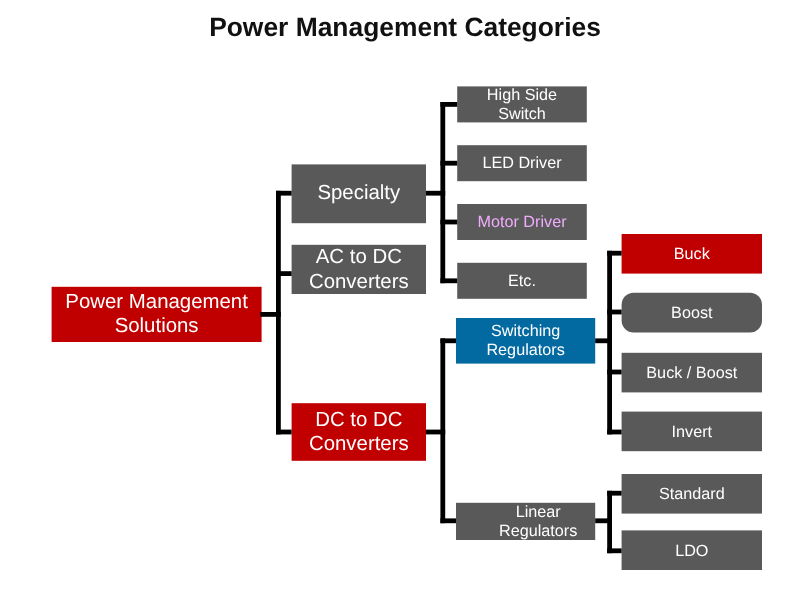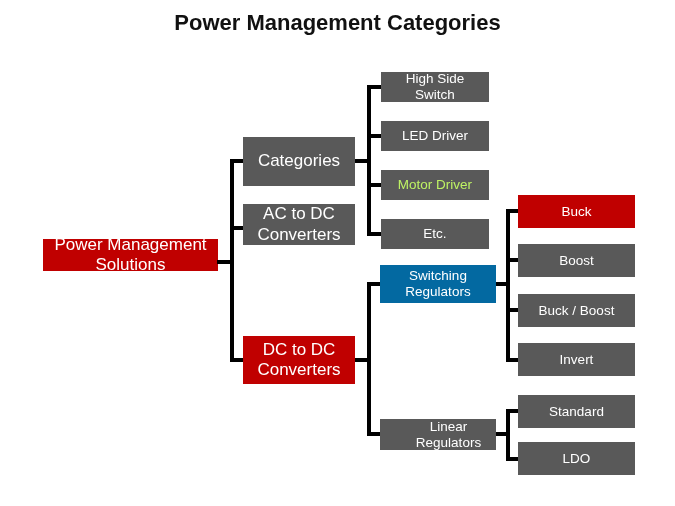--- a/index.html
+++ b/index.html
@@ -28,21 +28,21 @@
     text-align:center;
     color:#ffffff;
     line-height:1.18;
     box-sizing:border-box;
     padding:1px 3px;
   }
   .f17{font-size:17px;}
   .f13{font-size:13.5px;}
   .line{position:absolute;background:#000000;}
   
-  #n-root       {left:43px;  top:239px; width:175px; height:32px;}
+  #n-root       {left:43px;  top:239px; width:175px; height:46px;}
   #n-specialty  {left:243px; top:137px; width:112px; height:49px;}
   #n-acdc       {left:243px; top:204px; width:112px; height:41px;}
   #n-dcdc       {left:243px; top:336px; width:112px; height:48px;}
   #n-hss        {left:381px; top:72px;  width:108px; height:30px;}
   #n-led        {left:381px; top:121px; width:108px; height:30px;text-align:right;}
   #n-motor      {left:381px; top:170px; width:108px; height:30px;}
   #n-etc        {left:381px; top:219px; width:108px; height:30px;}
   #n-swreg      {left:380px; top:265px; width:116px; height:38px;}
   #n-linreg     {left:380px; top:419px; width:116px; height:31px;}
   #n-buck       {left:518px; top:195px; width:117px; height:33px;}
@@ -56,53 +56,53 @@
 <body>
 
 <div class="canvas" style="background: rgb(255, 255, 255);">
   <h1 class="title" style="color: rgb(17, 17, 17);">Power Management Categories</h1>
 
   <div class="node f17" id="n-root" style="background: rgb(192, 0, 0); color: rgb(255, 255, 255);">
     <span>Power Management Solutions</span>
   </div>
 
   <div class="node f17" id="n-specialty" style="background: rgb(89, 89, 89); color: rgb(255, 255, 255);">
-    <span>Categories</span>
+    <span>Specialty</span>
   </div>
   <div class="node f17" id="n-acdc" style="background: rgb(89, 89, 89); color: rgb(255, 255, 255);">
     <span>AC to DC Converters</span>
   </div>
   <div class="node f13" id="n-hss" style="background: rgb(89, 89, 89); color: rgb(255, 255, 255);">
     <span>High Side Switch</span>
   </div>
 
   <div class="node f17" id="n-dcdc" style="background: rgb(192, 0, 0); color: rgb(255, 255, 255);">
     <span>DC to DC Converters</span>
   </div>
   <div class="node f13" id="n-led" style="background: rgb(89, 89, 89); color: rgb(255, 255, 255);">
     <span>LED Driver</span>
   </div>
-  <div class="node f13" id="n-motor" style="background: rgb(89, 89, 89); color: #bef264;">
+  <div class="node f13" id="n-motor" style="background: rgb(89, 89, 89); color: #f0abfc;">
     <span>Motor Driver</span>
   </div>
   <div class="node f13" id="n-etc" style="background: rgb(89, 89, 89); color: rgb(255, 255, 255);">
     <span>Etc.</span>
   </div>
 
   <div class="node f13" id="n-swreg" style="background: #0369a1; color: rgb(255, 255, 255);">
     <span>Switching Regulators</span>
   </div>
   <div class="node f13" id="n-linreg" style="background: rgb(89, 89, 89); color: rgb(255, 255, 255); padding-left: 24px;">
     <span>Linear Regulators</span>
   </div>
 
   <div class="node f13" id="n-buck" style="background: rgb(192, 0, 0); color: rgb(255, 255, 255);">
     <span>Buck</span>
   </div>
-  <div class="node f13" id="n-boost" style="background: rgb(89, 89, 89); color: rgb(255, 255, 255);">
+  <div class="node f13" id="n-boost" style="background: rgb(89, 89, 89); color: rgb(255, 255, 255); border-radius: 10px;">
     <span>Boost</span>
   </div>
   <div class="node f13" id="n-buckboost" style="background: rgb(89, 89, 89); color: rgb(255, 255, 255);">
     <span>Buck / Boost</span>
   </div>
   <div class="node f13" id="n-invert" style="background: rgb(89, 89, 89); color: rgb(255, 255, 255);">
     <span>Invert</span>
   </div>
 
   <div class="node f13" id="n-standard" style="background: rgb(89, 89, 89); color: rgb(255, 255, 255);">

